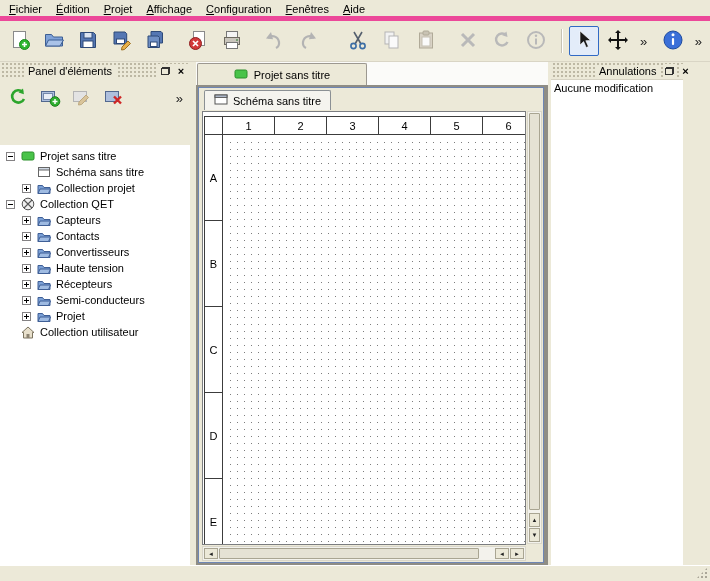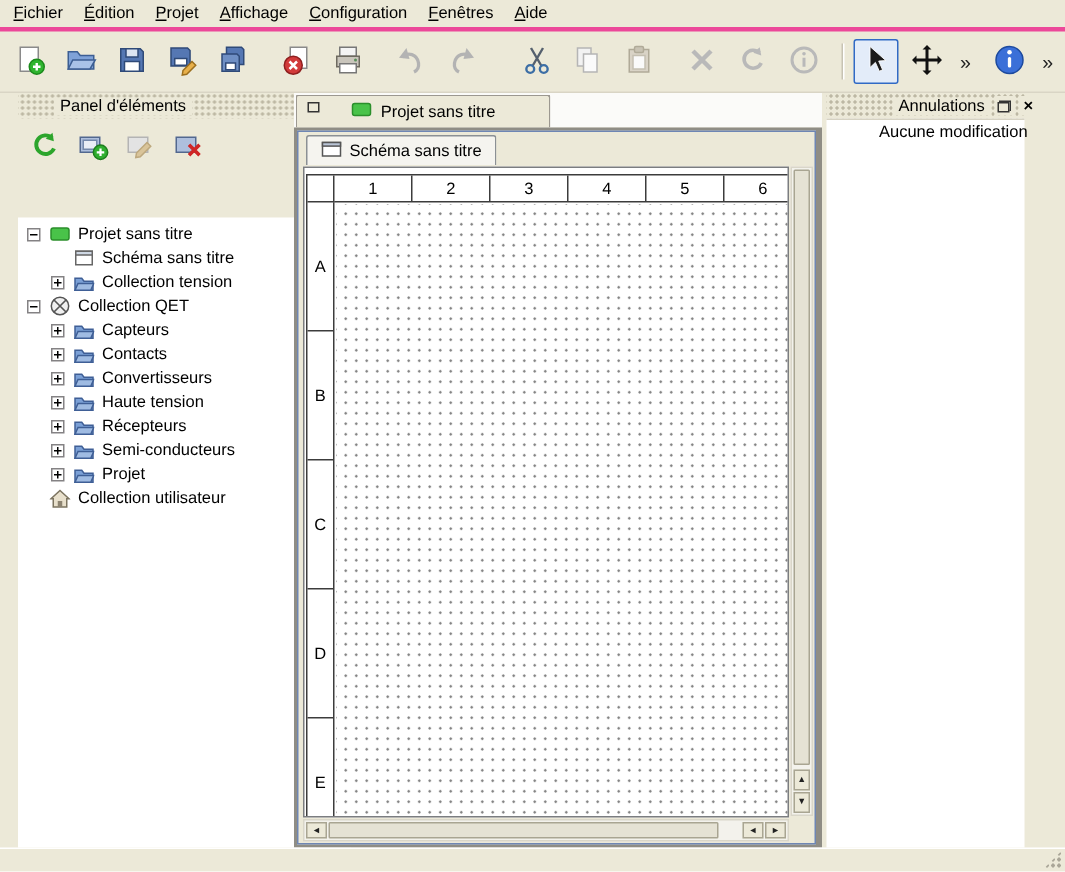--- a/index.html
+++ b/index.html
@@ -4,21 +4,21 @@
 <style>
   * { box-sizing: border-box; margin: 0; padding: 0; }
   html,body { background:#fff; }
   .app {
     position: relative; width: 710px; height: 581px; overflow: hidden;
     background:#ece9d8; color:#000;
     font-family:"Liberation Sans", sans-serif; font-size:11px;
   }
   
   .menubar { position:absolute; left:0; top:0; right:0; height:21px;
-    display:flex; align-items:flex-start; padding-left:2px; border-bottom:3px solid #ec4899; }
+    display:flex; align-items:flex-start; padding-left:2px; border-bottom:5px solid #ec4899; }
   .menu-item { display:inline-block; padding:3px 7px; cursor:default; }
   .menu-item::first-letter { text-decoration: underline; }
   
   .toolbar { position:absolute; left:0; top:21px; right:0; height:41px;
     display:flex; align-items:center; padding:0 5px; border-bottom:1px solid #d9d5c5; }
   .tbtn { width:30px; height:30px; display:flex; align-items:center; justify-content:center;
     margin-right:4px; flex:none; }
   .tbtn.checked { background:#e3ecf9; border:1px solid #316ac5; border-radius:2px; }
   .tsep { width:2px; height:24px; border-left:1px solid #c7c3b3; border-right:1px solid #ffffff;
     margin:0 6px; flex:none; }
@@ -34,21 +34,21 @@
   .dt-lead.wide { width:42px; }
   .dt-text { background:#ece9d8; padding:0 4px; white-space:nowrap; }
   .dt-fill { flex:1; height:100%; }
   .dock-btn { width:14px; height:13px; background:#ece9d8; display:flex; align-items:center;
     justify-content:center; margin-left:2px; flex:none; cursor:default; }
   .restore-glyph { position:relative; width:9px; height:8px; display:block; }
   .restore-glyph::after { content:""; position:absolute; right:0; top:0; width:6px; height:5px; border:1px solid #333; }
   .restore-glyph::before { content:""; position:absolute; left:0; bottom:0; width:6px; height:5px; border:1px solid #333; background:#ece9d8; z-index:1; }
   .close-glyph { font-size:11px; font-weight:bold; line-height:10px; }
   
-  .dock-left { left:12px; top:62px; width:222px; height:503px; }
+  .dock-left { left:0; top:62px; width:190px; height:503px; }
   .dock-toolbar { position:absolute; left:0; top:17px; right:0; height:38px;
     display:flex; align-items:center; padding:0 4px; }
   .dbtn { width:28px; height:28px; display:flex; align-items:center; justify-content:center;
     margin-right:4px; flex:none; }
   .dchev { margin-left:auto; }
   .filter-row { position:absolute; left:0; top:55px; right:0; height:28px;
     display:flex; align-items:center; padding:0 5px; gap:5px; }
   .filter-input { width:108px; height:19px; border:1px solid #7f9db9; background:#fff;
     font-family:"Liberation Sans", sans-serif; font-size:11px; padding:1px 3px; }
   .tree { position:absolute; left:0; top:83px; right:0; bottom:0; background:#fff;
@@ -109,21 +109,21 @@
     background:#e5e2d4; border:1px solid #a9a592; border-radius:1px; }
   .hbtn { top:1px; bottom:1px; width:14px; }
   .hbtn.left { left:1px; }
   .hbtn.r1 { right:16px; }
   .hbtn.r2 { right:1px; }
   .scorner { position:absolute; right:1px; bottom:1px; width:15px; height:15px; background:#ece9d8; }
   
   .dock-right { left:551px; top:62px; width:132px; height:503px; }
   .undo-list { position:absolute; left:0; top:17px; right:0; bottom:0; background:#fff;
     border-top:1px solid #d6d2c2; }
-  .undo-item { padding:2px 3px; white-space:nowrap;margin-left:32px; }
+  .undo-item { padding:2px 3px; white-space:nowrap; }
   
   .statusbar { position:absolute; left:0; top:565px; right:0; height:16px;
     border-top:1px solid #ffffff; }
   .sizegrip { position:absolute; right:2px; bottom:2px; width:12px; height:12px;
     background-image: radial-gradient(circle, #aaa698 1.2px, rgba(0,0,0,0) 1.4px);
     background-size:4px 4px; clip-path: polygon(100% 0, 100% 100%, 0 100%); }
 </style>
 </head>
 <body>
 
@@ -329,21 +329,21 @@
         <span class="tree-label">Schéma sans titre</span>
       </div>
       <div class="tree-row d1">
         <span class="expander plus"></span>
         <span class="tree-icon">
             <svg width="14" height="12" viewBox="0 0 14 12">
               <path d="M1 3.5h4.5l1.5 2H13v6H1z" fill="#7ba0d6" stroke="#3f5f96"></path>
               <path d="M1 11.5l2-4.5h10.5l-2 4.5z" fill="#9fbbe2" stroke="#3f5f96"></path>
             </svg>
           </span>
-        <span class="tree-label">Collection tension</span>
+        <span class="tree-label">Collection projet</span>
       </div>
       <div class="tree-row">
         <span class="expander"></span>
         <span class="tree-icon">
             <svg width="14" height="14" viewBox="0 0 14 14">
               <circle cx="7" cy="7" r="5.8" fill="#f0f0f0" stroke="#555"></circle>
               <path d="M3 3l8 8M11 3l-8 8" stroke="#555" stroke-width="1.1"></path>
             </svg>
           </span>
         <span class="tree-label">Collection QET</span>

